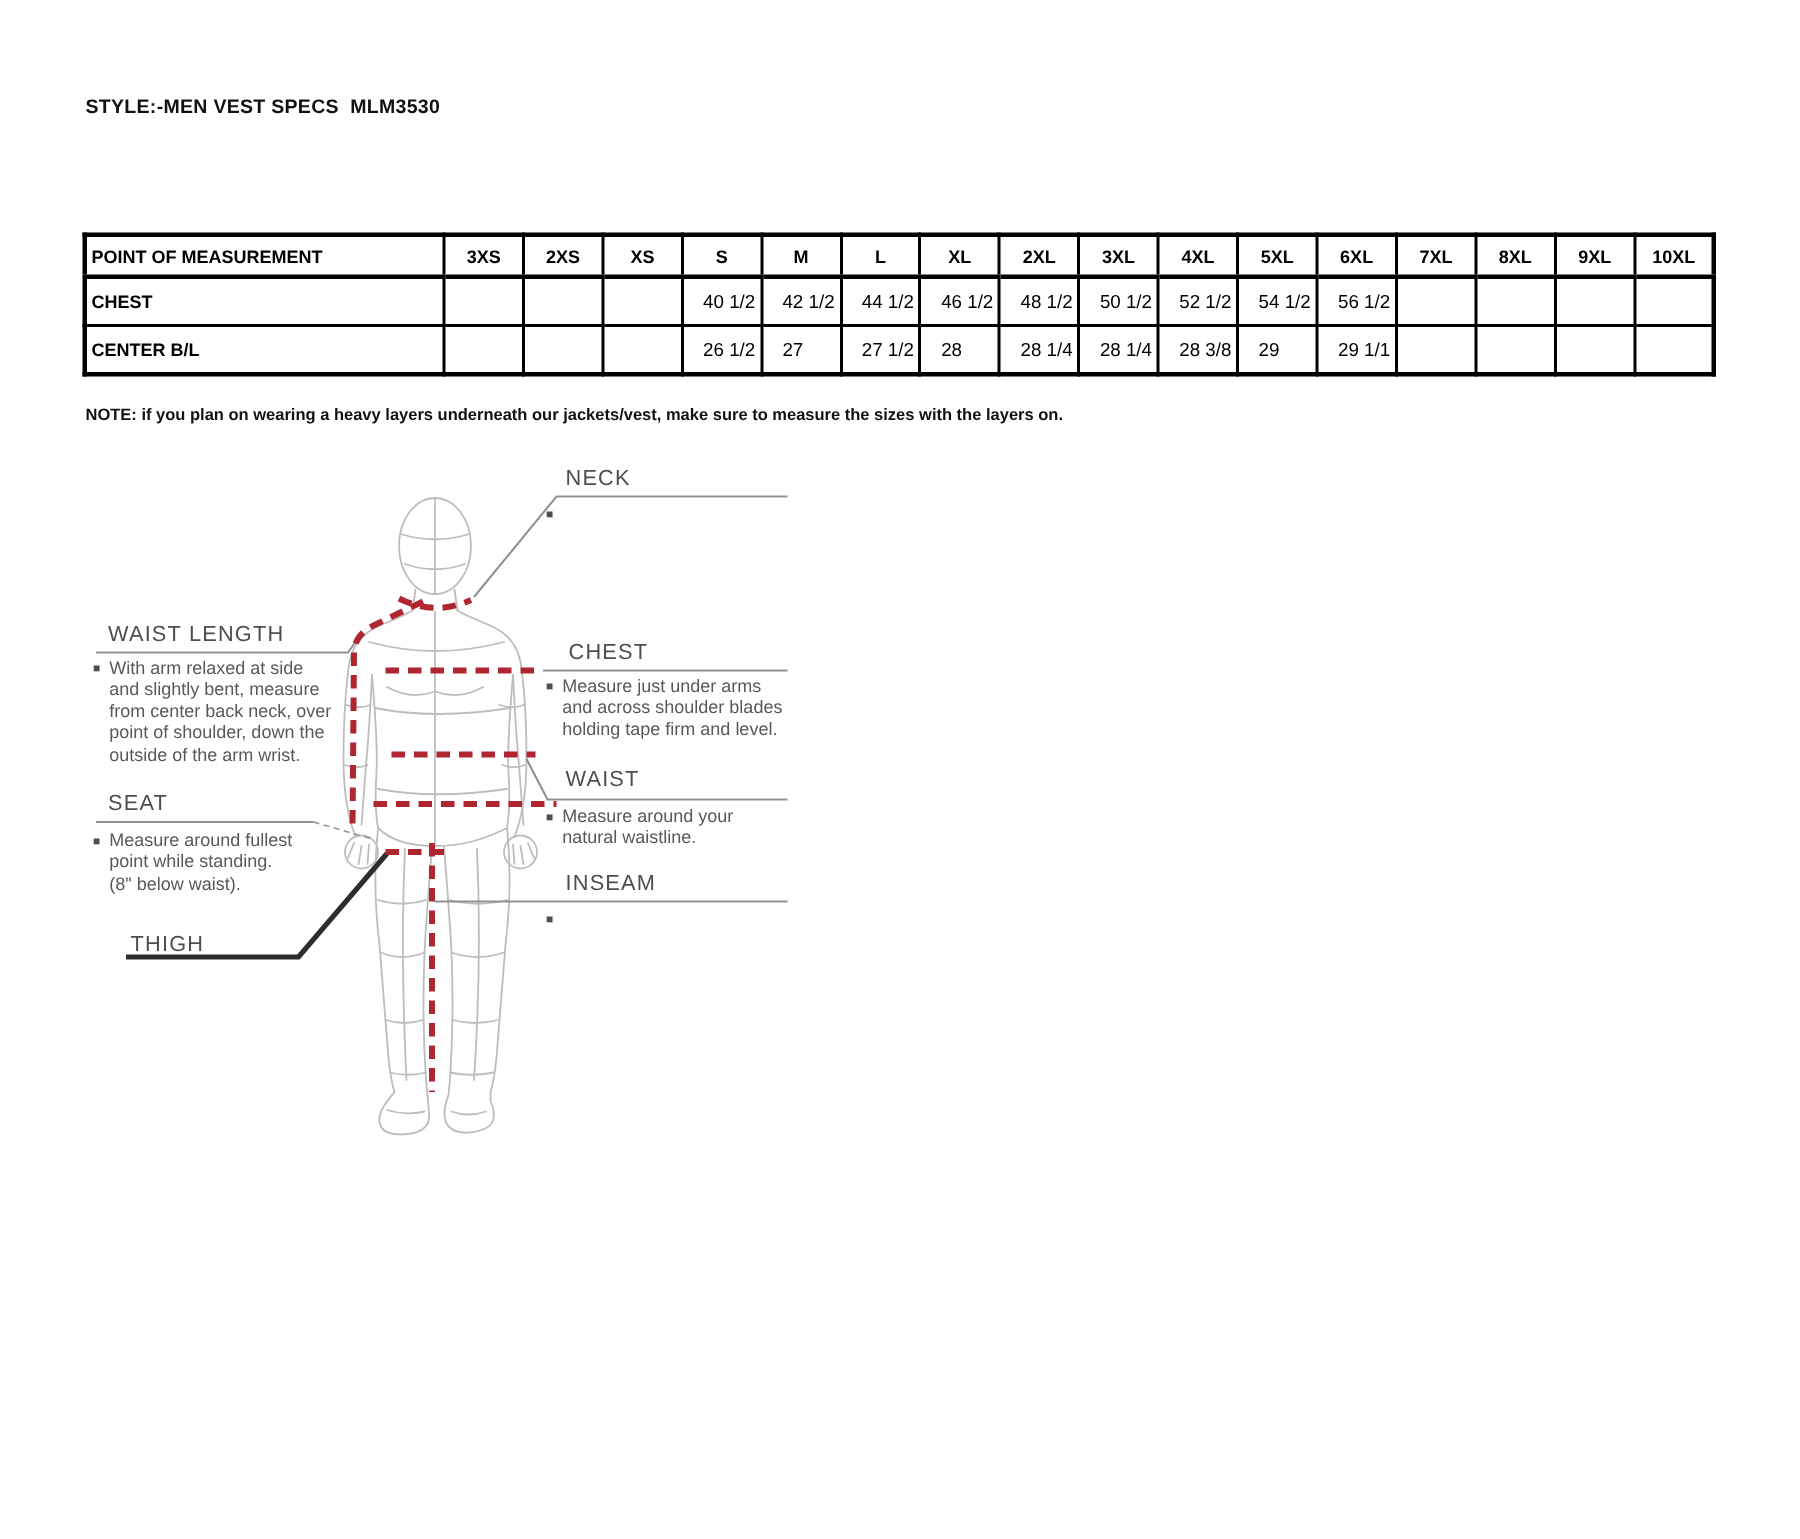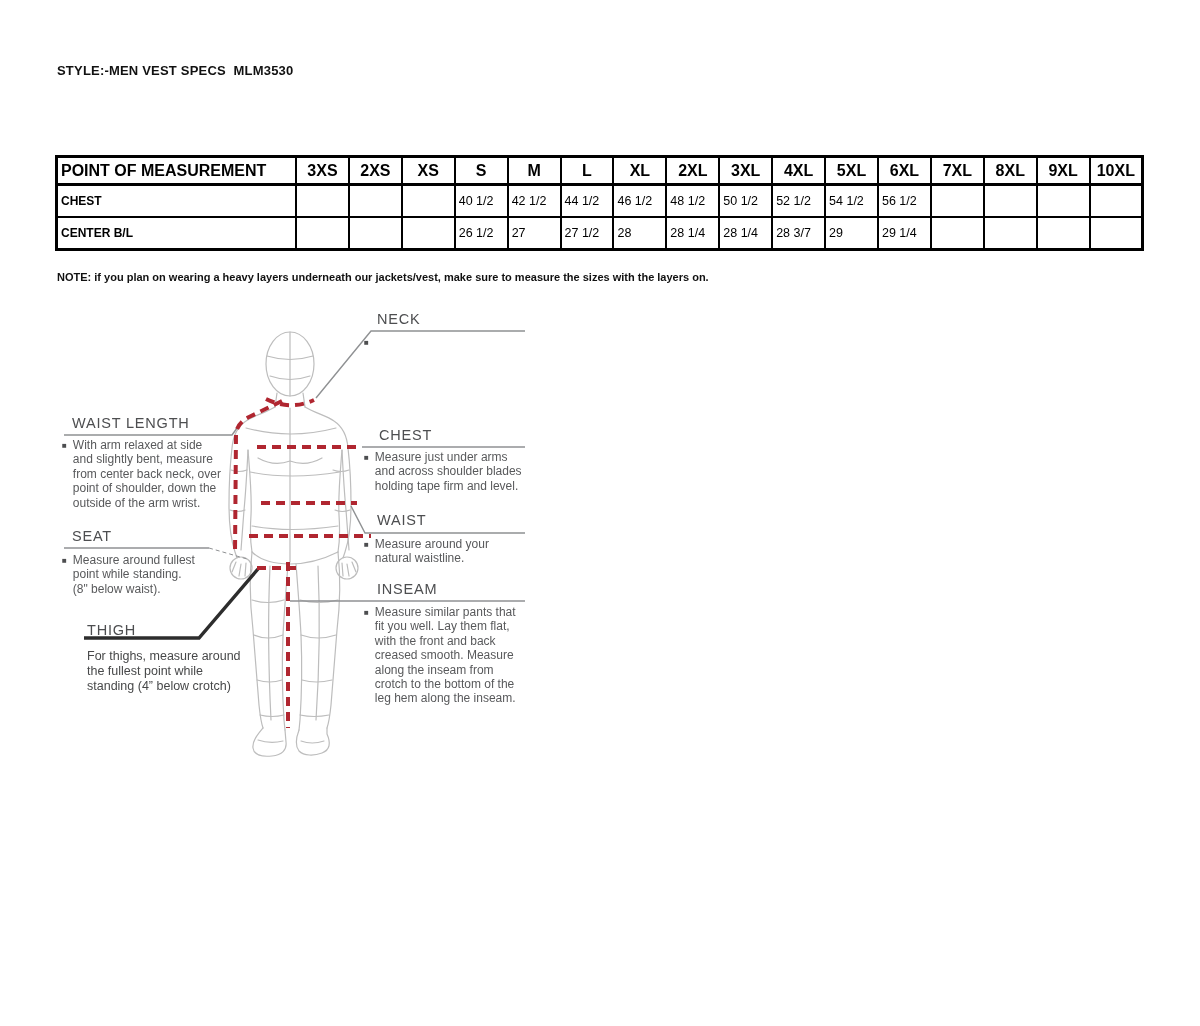--- a/index.html
+++ b/index.html
@@ -16,28 +16,28 @@
     position:absolute;left:57px;top:271px;
     font-size:11px;font-weight:bold;color:#111;white-space:pre;
   }
   
   .table-wrap{position:absolute;left:55px;top:155px;}
   table.size-table{
     border-collapse:collapse;table-layout:fixed;width:1089px;
     border:3px solid #000;
   }
   table.size-table th, table.size-table td{
-    border:2px solid #000;font-size:16px;overflow:hidden;white-space:nowrap;
+    border:2px solid #000;font-size:12px;overflow:hidden;white-space:nowrap;
   }
   table.size-table thead th{
     font-weight:bold;text-align:center;height:23px;border-bottom:3px solid #000;
   }
   table.size-table thead th.poml{text-align:left;padding-left:3px;width:233px;}
   table.size-table tbody td{
-    height:28px;text-align:left;padding-left:3px;font-size:12.5px;vertical-align:middle;
+    height:28px;text-align:left;padding-left:13px;font-size:12.5px;vertical-align:middle;
   }
   table.size-table tbody td.rowlabel{
     font-weight:bold;padding-left:3px;font-size:12px;
   }
   
   .diagram{position:absolute;left:0;top:300px;width:600px;height:480px;padding-left:44px;}
   .diagram svg{position:absolute;left:0;top:0;}
   .dg-head{
     position:absolute;font-size:14.5px;letter-spacing:0.8px;color:#4d4e50;
     font-weight:400;white-space:pre;
@@ -104,23 +104,23 @@
           <td class="rowlabel">CENTER B/L</td>
           <td></td>
           <td></td>
           <td></td>
           <td>26 1/2</td>
           <td>27</td>
           <td>27 1/2</td>
           <td>28</td>
           <td>28 1/4</td>
           <td>28 1/4</td>
-          <td>28 3/7</td>
+          <td>28 3/8</td>
           <td>29</td>
-          <td>29 1/4</td>
+          <td>29 1/1</td>
           <td></td>
           <td></td>
           <td></td>
           <td></td>
         </tr>
       </tbody>
   </table>
 </div>
 
 <div class="note-line">NOTE: if you plan on wearing a heavy layers underneath our jackets/vest, make sure to measure the sizes with the layers on.</div>
@@ -244,29 +244,17 @@
   <div class="dg-text" style="left:62px;top:253px;width:175px;">
     <span class="bullet">■</span>
     <span class="txt">Measure around fullest
 point while standing.
 (8" below waist).</span>
   </div>
 
   <div class="dg-head" style="left:377px;top:281px;">INSEAM</div>
   <div class="dg-text" style="left:364px;top:305px;width:180px;">
     <span class="bullet">■</span>
-    <span class="txt">Measure similar pants that
-fit you well. Lay them flat,
-with the front and back
-creased smooth. Measure
-along the inseam from
-crotch to the bottom of the
-leg hem along the inseam.</span>
   </div>
 
   <div class="dg-head" style="left:87px;top:322px;">THIGH</div>
-  <div class="dg-text nobullet" style="left:87px;top:349px;width:195px;">
-    <span class="txt">For thighs, measure around
-the fullest point while
-standing (4” below crotch)</span>
-  </div>
 
 </div>
 
 </body></html>

